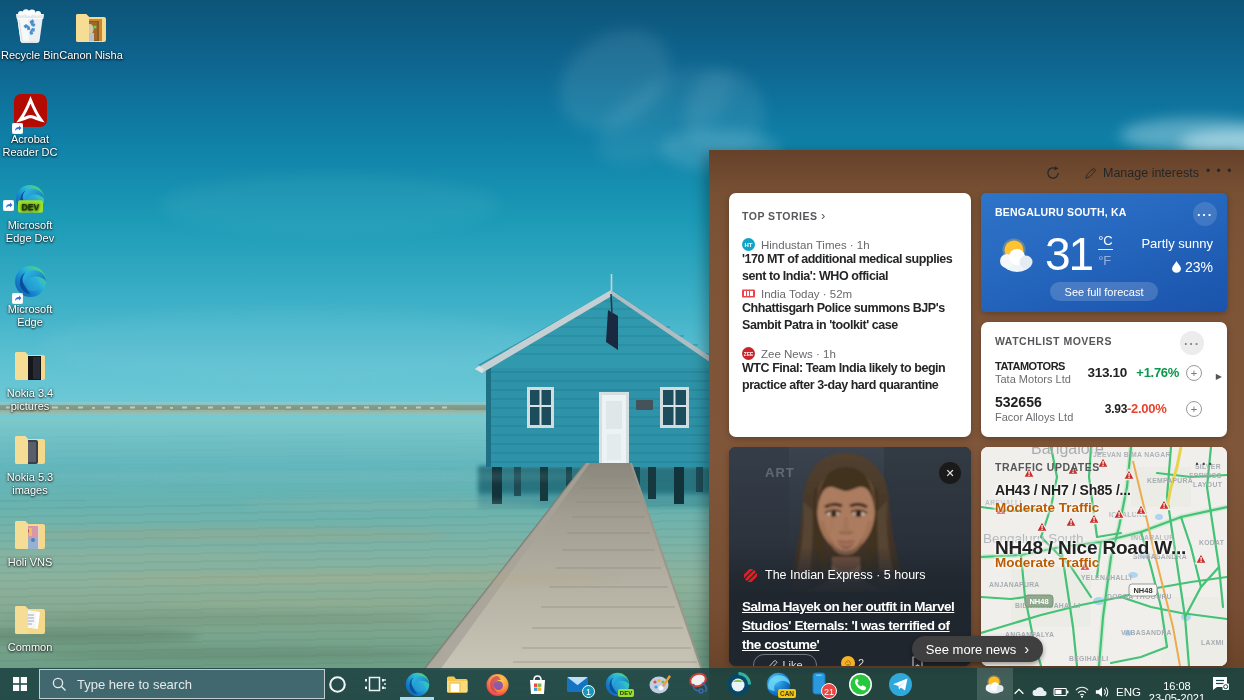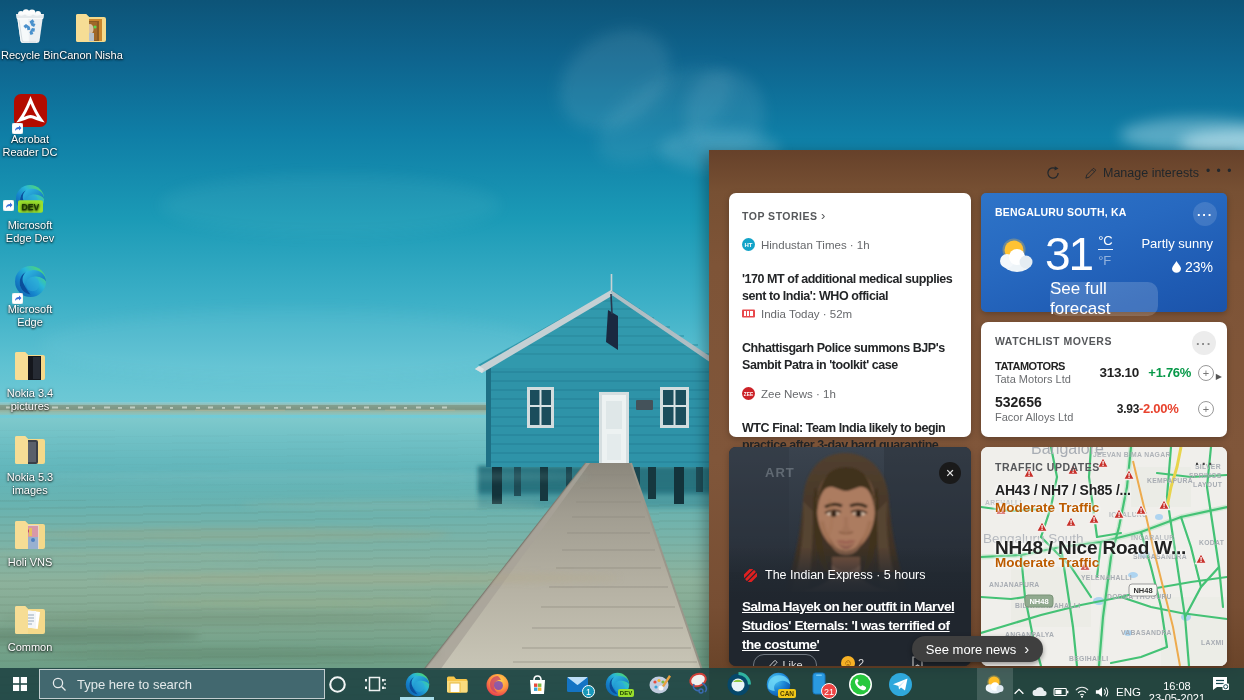--- a/index.html
+++ b/index.html
@@ -22,21 +22,21 @@
 background:linear-gradient(180deg,#66412a 0%,#775033 8%,#7e5437 22%,#80563a 60%,#774e33 88%,#6a4429 100%)}
 .card{background:#fff;border-radius:7px;box-shadow:0 2px 6px rgba(0,0,0,.25)}
 #topstories{left:729px;top:193px;width:242px;height:244px}
 #weather{left:981px;top:193px;width:246px;height:119px;border-radius:5px;
 background:linear-gradient(160deg,#2e74c8 0%,#2769c0 40%,#1e5ab2 80%,#1b53aa 100%);box-shadow:0 2px 6px rgba(0,0,0,.25)}
 #watchlist{left:981px;top:322px;width:246px;height:115px}
 #salma{left:729px;top:447px;width:242px;height:219px;border-radius:7px;background:#20262e;overflow:hidden;box-shadow:0 2px 6px rgba(0,0,0,.25)}
 #traffic{left:981px;top:447px;width:246px;height:219px;overflow:hidden}
 .shead{font-size:10.5px;font-weight:bold;letter-spacing:.5px;color:#55575a}
 .news .src{font-size:11.5px;color:#67696c;display:flex;align-items:center;gap:6px}
-.news .hl{font-size:12.5px;font-weight:bold;color:#232527;line-height:16.5px;letter-spacing:-.45px;margin-top:20px;white-space:nowrap}
+.news .hl{font-size:12.5px;font-weight:bold;color:#232527;line-height:16.5px;letter-spacing:-.45px;margin-top:0;white-space:nowrap}
 #seemore{left:912px;top:636px;width:131px;height:26px;background:#3f3f3f;border-radius:13px;
 color:#fff;font-size:13px;display:flex;align-items:center;justify-content:center;gap:8px;box-shadow:0 2px 5px rgba(0,0,0,.4);z-index:30}
 
 #taskbar{left:0;top:668px;width:1244px;height:32px;background:rgba(26,62,63,.84);z-index:40}
 #tb-r{left:709px;top:668px;width:535px;height:32px;background:rgba(28,32,14,.18);z-index:41}
 #search{left:39px;top:669px;width:286px;height:30px;background:#42686f;border:1px solid #c2cdcf;
 color:#e3e9ea;font-size:13px;display:flex;align-items:center;z-index:42}
 .tbi{position:absolute;top:668px;width:40px;height:32px;display:flex;align-items:center;justify-content:center;z-index:42}
 .tray{color:#fff;font-size:11px;z-index:42}
 </style></head>
@@ -398,25 +398,25 @@
         <div style="font-size:13px;color:rgba(255,255,255,.5);margin-top:3px">°F</div>
       </div>
       <div style="margin-left:auto;text-align:right;margin-top:1px">
         <div style="font-size:13px">Partly sunny</div>
         <div style="font-size:14px;margin-top:8px;display:flex;align-items:center;justify-content:flex-end;gap:3px"><svg width="10" height="12" viewBox="0 0 10 12">
                 <path d="M5 0 C6.5 3 10 6 10 8.5 A5 4.5 0 0 1 0 8.5 C0 6 3.5 3 5 0 Z" fill="#fff" transform="scale(.9)"></path>
               </svg>23%</div>
       </div>
     </div>
   </div>
-  <div style="position:absolute;left:50%;transform:translateX(-50%);top:89px;width:108px;height:34px;background:rgba(255,255,255,.17);border-radius:10px;color:#fff;font-size:17px;display:flex;align-items:center;justify-content:center">See full forecast</div>
+  <div style="position:absolute;left:50%;transform:translateX(-50%);top:89px;width:108px;height:19px;background:rgba(255,255,255,.17);border-radius:10px;color:#fff;font-size:11px;display:flex;align-items:center;justify-content:center">See full forecast</div>
 </div>
 
 <div class="abs card" id="watchlist">
-  <div style="padding:13px 13px 0 14px">
+  <div style="padding:13px 25px 0 14px">
     <div style="display:flex;justify-content:space-between;align-items:flex-start">
       <div class="shead">WATCHLIST MOVERS</div>
       <div style="width:24px;height:24px;border-radius:50%;background:#ececec;display:flex;align-items:center;justify-content:center;margin:-4px -2px 0 0;letter-spacing:1px;font-weight:bold;color:#888;font-size:13px">···</div>
     </div>
     <div style="display:flex;align-items:center;margin-top:5px">
       <div style="flex:1">
             <div style="font-size:11px;font-weight:bold;color:#222;letter-spacing:-.5px">TATAMOTORS</div>
             <div style="font-size:11px;color:#6b6d70;margin-top:1px">Tata Motors Ltd</div>
           </div>
       <div style="font-size:13.5px;font-weight:bold;color:#222;letter-spacing:-.3px">313.10</div>

